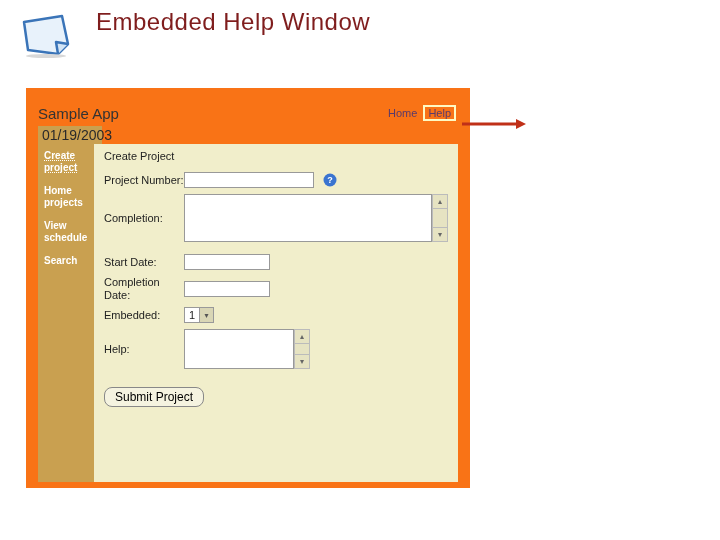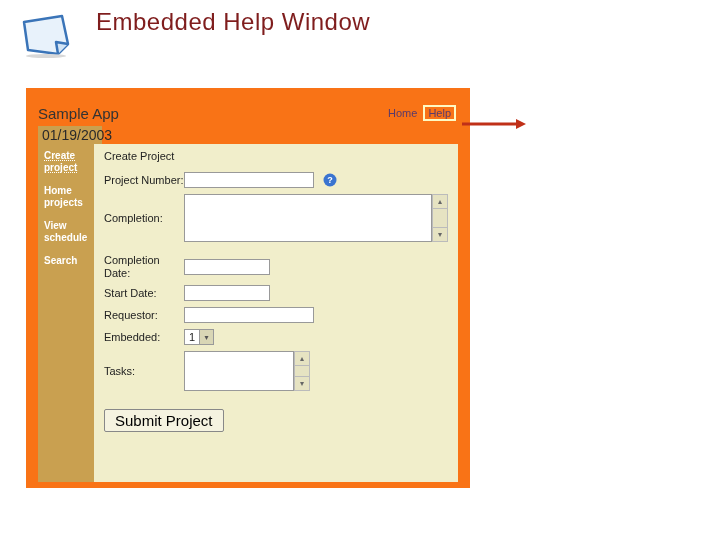--- a/index.html
+++ b/index.html
@@ -191,24 +191,24 @@
     position: absolute;
     right: 0; top: 0;
     width: 16px; height: 40px;
     background: #e6e3c2;
     border:1px solid #bbb;
     display:flex;flex-direction:column;justify-content:space-between;
   }
   .submit-btn {
     margin-top: 12px;
     padding: 2px 10px;
-    font-size: 15px;
+    font-size: 12px;
     background: #f5f3e0;
     border: 1px solid #888;
-    border-radius: 2px;
+    border-radius: 8px;
     cursor: pointer;
   }
   .arrow {
     position: absolute;
     top: 28px;
     left: 436px;
     width: 64px;
     height: 12px;
   }
 </style>
@@ -267,44 +267,40 @@
           <div class="scroll-stub">
             <div class="scroll-btn">▴</div>
             <div class="scroll-btn">▾</div>
           </div>
         </div>
       </div>
 
       <div style="height:6px"></div>
 
       <div class="form-row">
+        <span class="form-label">Start Date:</span>
+        <input class="text-input sm" value="" style="">
+      </div>
+
+      <div class="form-row">
         <span class="form-label">Completion Date:</span>
         <input class="text-input sm" value="" style="">
       </div>
 
-      <div class="form-row">
-        <span class="form-label">Start Date:</span>
-        <input class="text-input sm" value="" style="">
-      </div>
-
-      <div class="form-row">
-        <span class="form-label">Requestor:</span>
-        <input class="text-input" value="" style="">
-      </div>
 
       <div class="form-row">
         <span class="form-label">Embedded:</span>
         <span class="select-stub">
           <span class="select-val">1</span>
           <span class="select-btn">▾</span>
         </span>
       </div>
 
       <div class="form-row">
-        <span class="form-label">Tasks:</span>
+        <span class="form-label">Help:</span>
         <div class="listbox-wrap">
           <div class="listbox"></div>
           <div class="listbox-scroll">
             <div class="scroll-btn">▴</div>
             <div class="scroll-btn">▾</div>
           </div>
         </div>
       </div>
 
       <button class="submit-btn">Submit Project</button>

